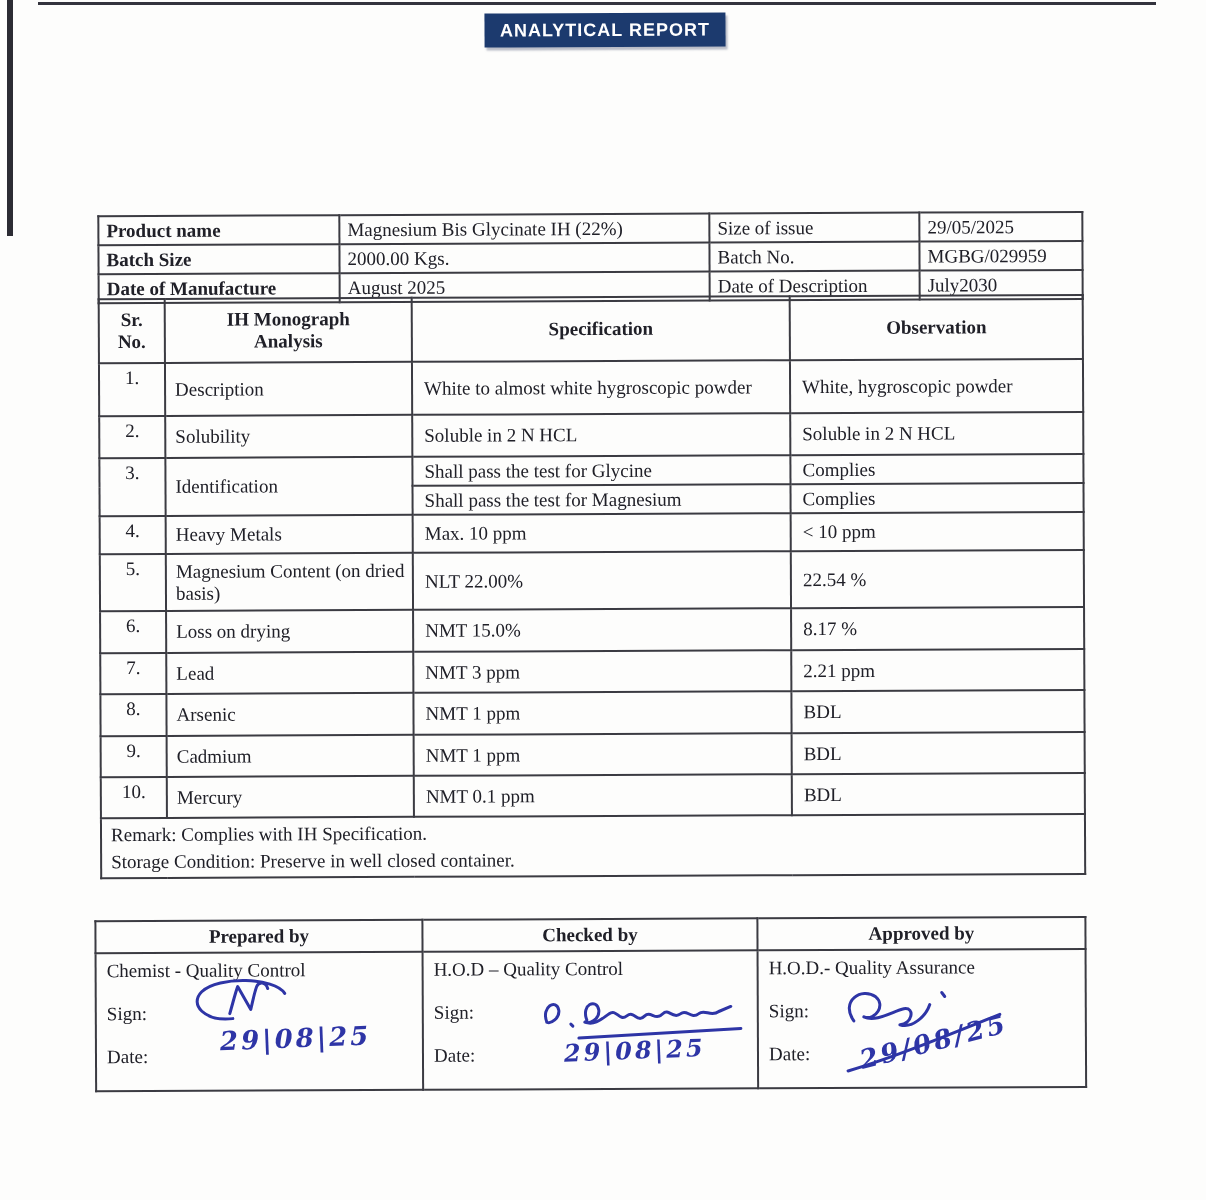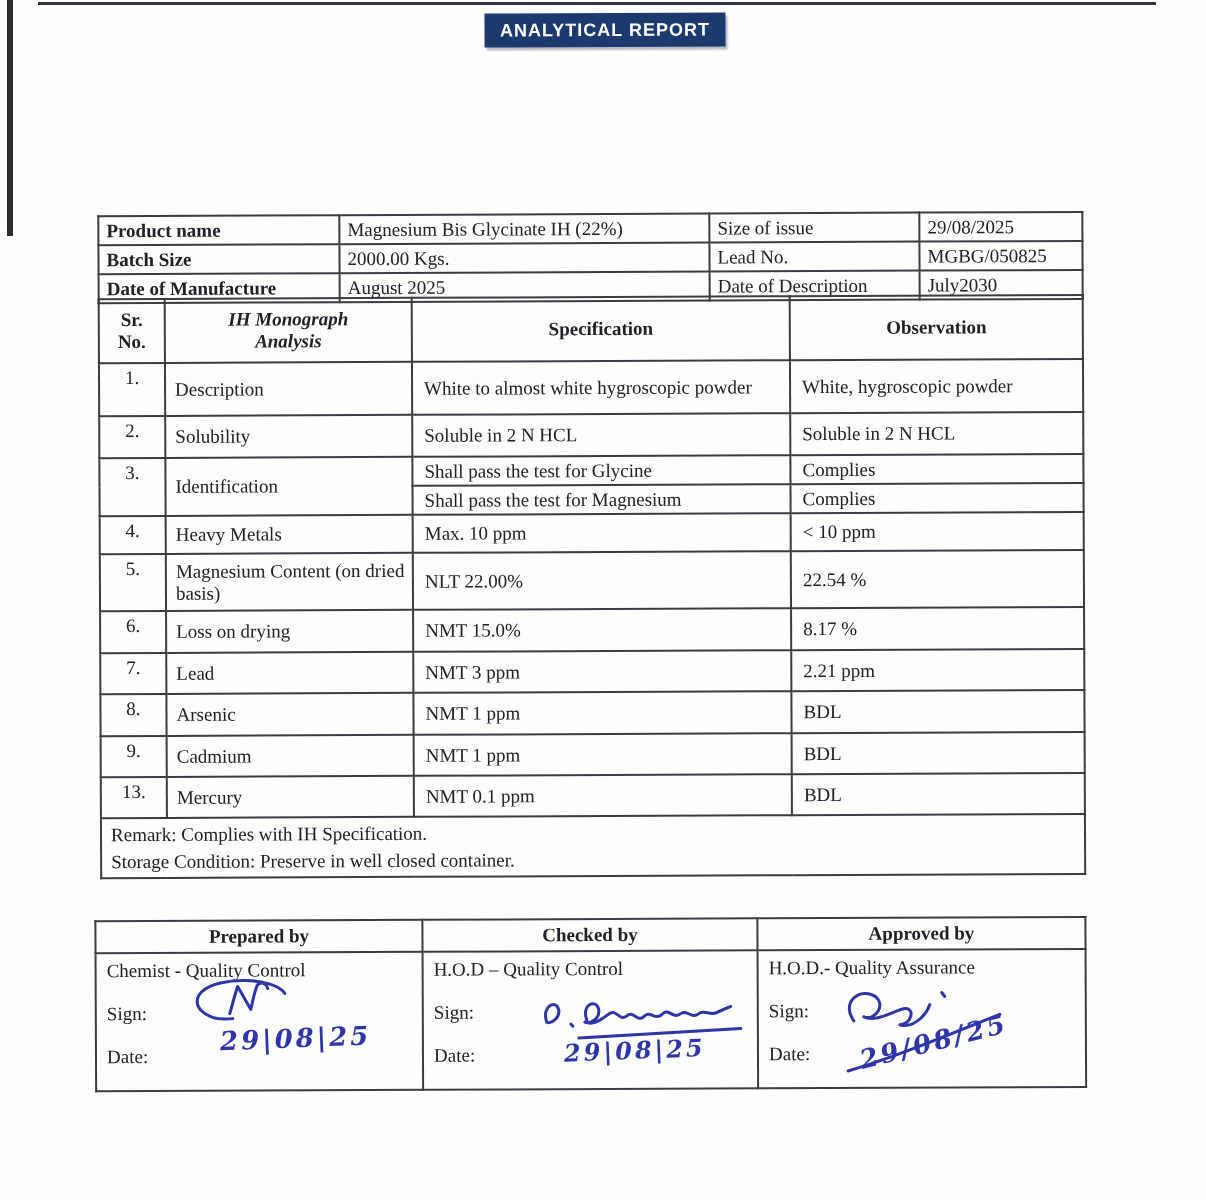--- a/index.html
+++ b/index.html
@@ -33,21 +33,21 @@
   
   .info{left:99px;top:213px;width:984px;}
   .info td{height:27px;padding:0 7px;vertical-align:middle;white-space:nowrap;}
   .lbl-b{font-weight:bold;}
   
   .main{left:99px;top:296px;width:984px;}
   .main tr.thead{height:64px;}
   .main .sr{vertical-align:top;text-align:center;padding-top:3px;}
   .main .an{padding-left:9px;vertical-align:middle;}
   .main .sp,.main .ob{padding-left:11px;vertical-align:middle;}
-  .hdr-analysis{display:inline-block;max-width:165px;font-style:italic;}
+  .hdr-analysis{display:inline-block;max-width:165px;}
   .r1{height:53px}.r2{height:42px}.r3a{height:29px}.r3b{height:29px}
   .r4{height:38px}.r5{height:57px}.r6{height:42px}.r7{height:41px}
   .r8{height:42px}.r9{height:41px}.r10{height:41px}
   .remark-row{height:55px;}
   .remark-row td{padding:2px 9px;vertical-align:middle;line-height:27px;}
   
   .sig{left:93px;top:918px;width:990px;}
   .sig th{height:28px;}
   .sig td.body{height:136px;vertical-align:top;padding:0;}
   .role{margin:6px 0 0 10px;}
@@ -86,27 +86,27 @@
           <col style="width:241px">
           <col style="width:370px">
           <col style="width:210px">
           <col style="width:163px">
         </colgroup>
       <tbody>
           <tr>
         <td class="lbl-b">Product name</td>
         <td>Magnesium Bis Glycinate IH (22%)</td>
         <td>Size of issue</td>
-        <td>29/08/2025</td>
+        <td>29/05/2025</td>
       </tr>
       <tr>
         <td class="lbl-b">Batch Size</td>
         <td>2000.00 Kgs.</td>
-        <td>Lead No.</td>
-        <td>MGBG/050825</td>
+        <td>Batch No.</td>
+        <td>MGBG/029959</td>
       </tr>
       <tr>
         <td class="lbl-b">Date of Manufacture</td>
         <td>August 2025</td>
         <td>Date of Description</td>
         <td>July2030</td>
       </tr>
     </tbody>
       </table>
 
@@ -181,21 +181,21 @@
         <td class="sp">NMT 1 ppm</td>
         <td class="ob">BDL</td>
       </tr>
       <tr class="r9">
         <td class="sr">9.</td>
         <td class="an">Cadmium</td>
         <td class="sp">NMT 1 ppm</td>
         <td class="ob">BDL</td>
       </tr>
       <tr class="r10">
-        <td class="sr">13.</td>
+        <td class="sr">10.</td>
         <td class="an">Mercury</td>
         <td class="sp">NMT 0.1 ppm</td>
         <td class="ob">BDL</td>
       </tr>
       <tr class="remark-row">
         <td colspan="4">
           <div>Remark: Complies with IH Specification.</div>
           <div>Storage Condition: Preserve in well closed container.</div>
         </td>
       </tr>

